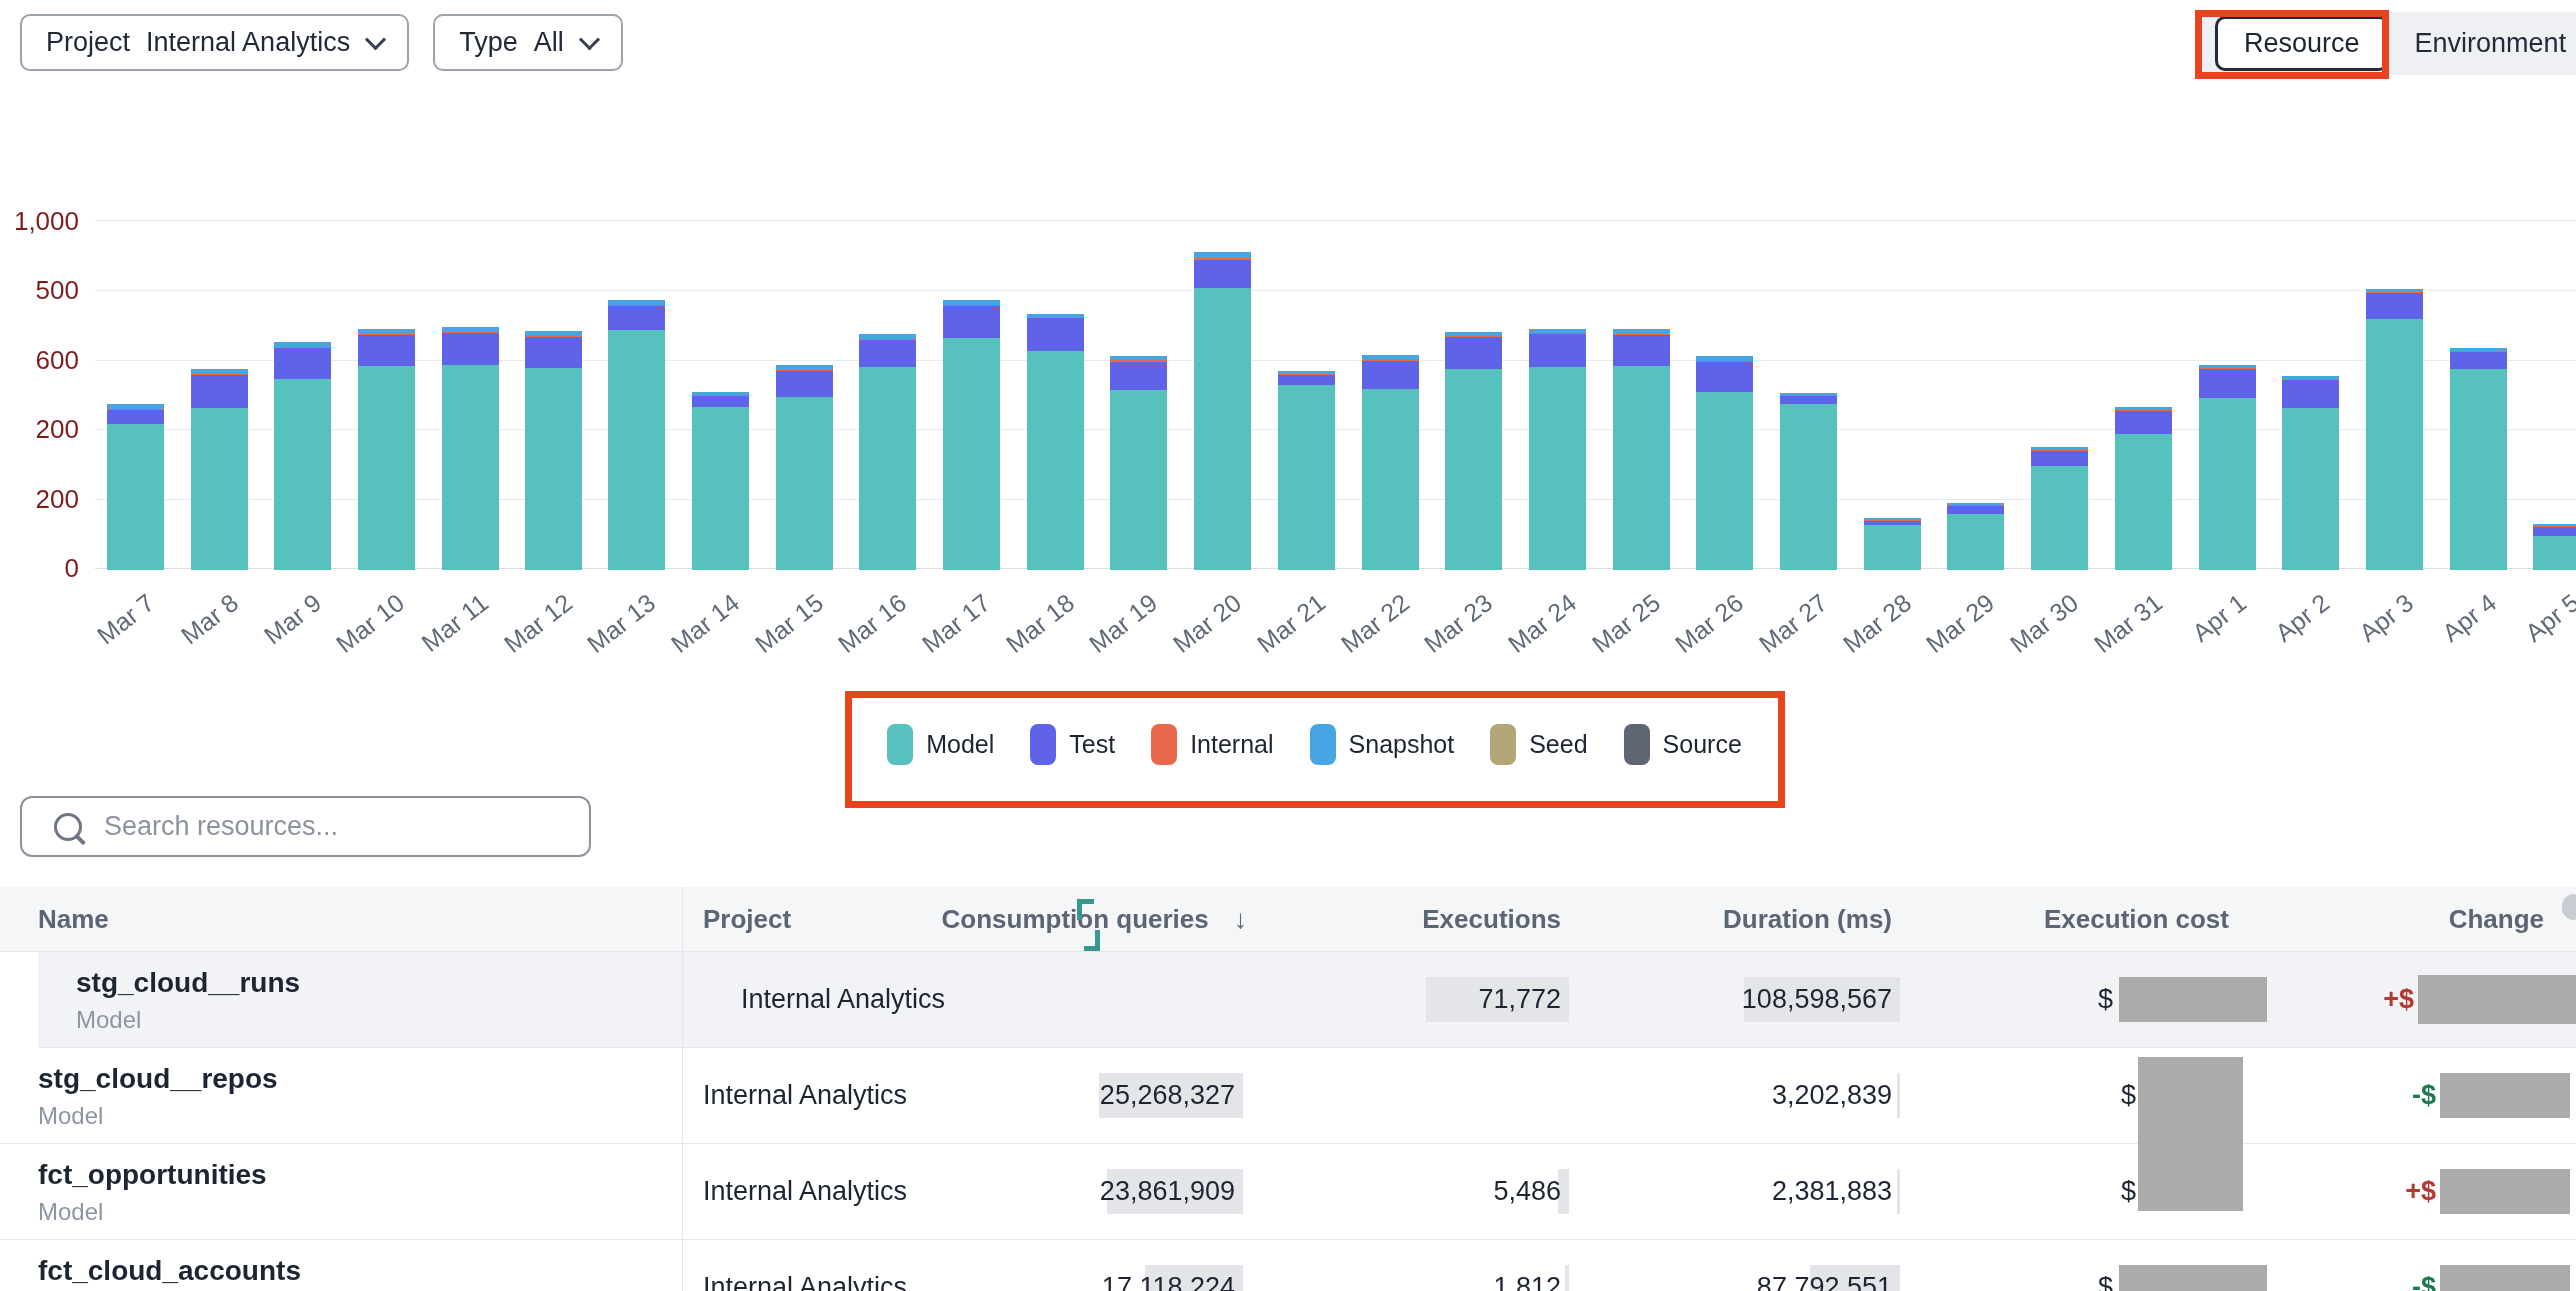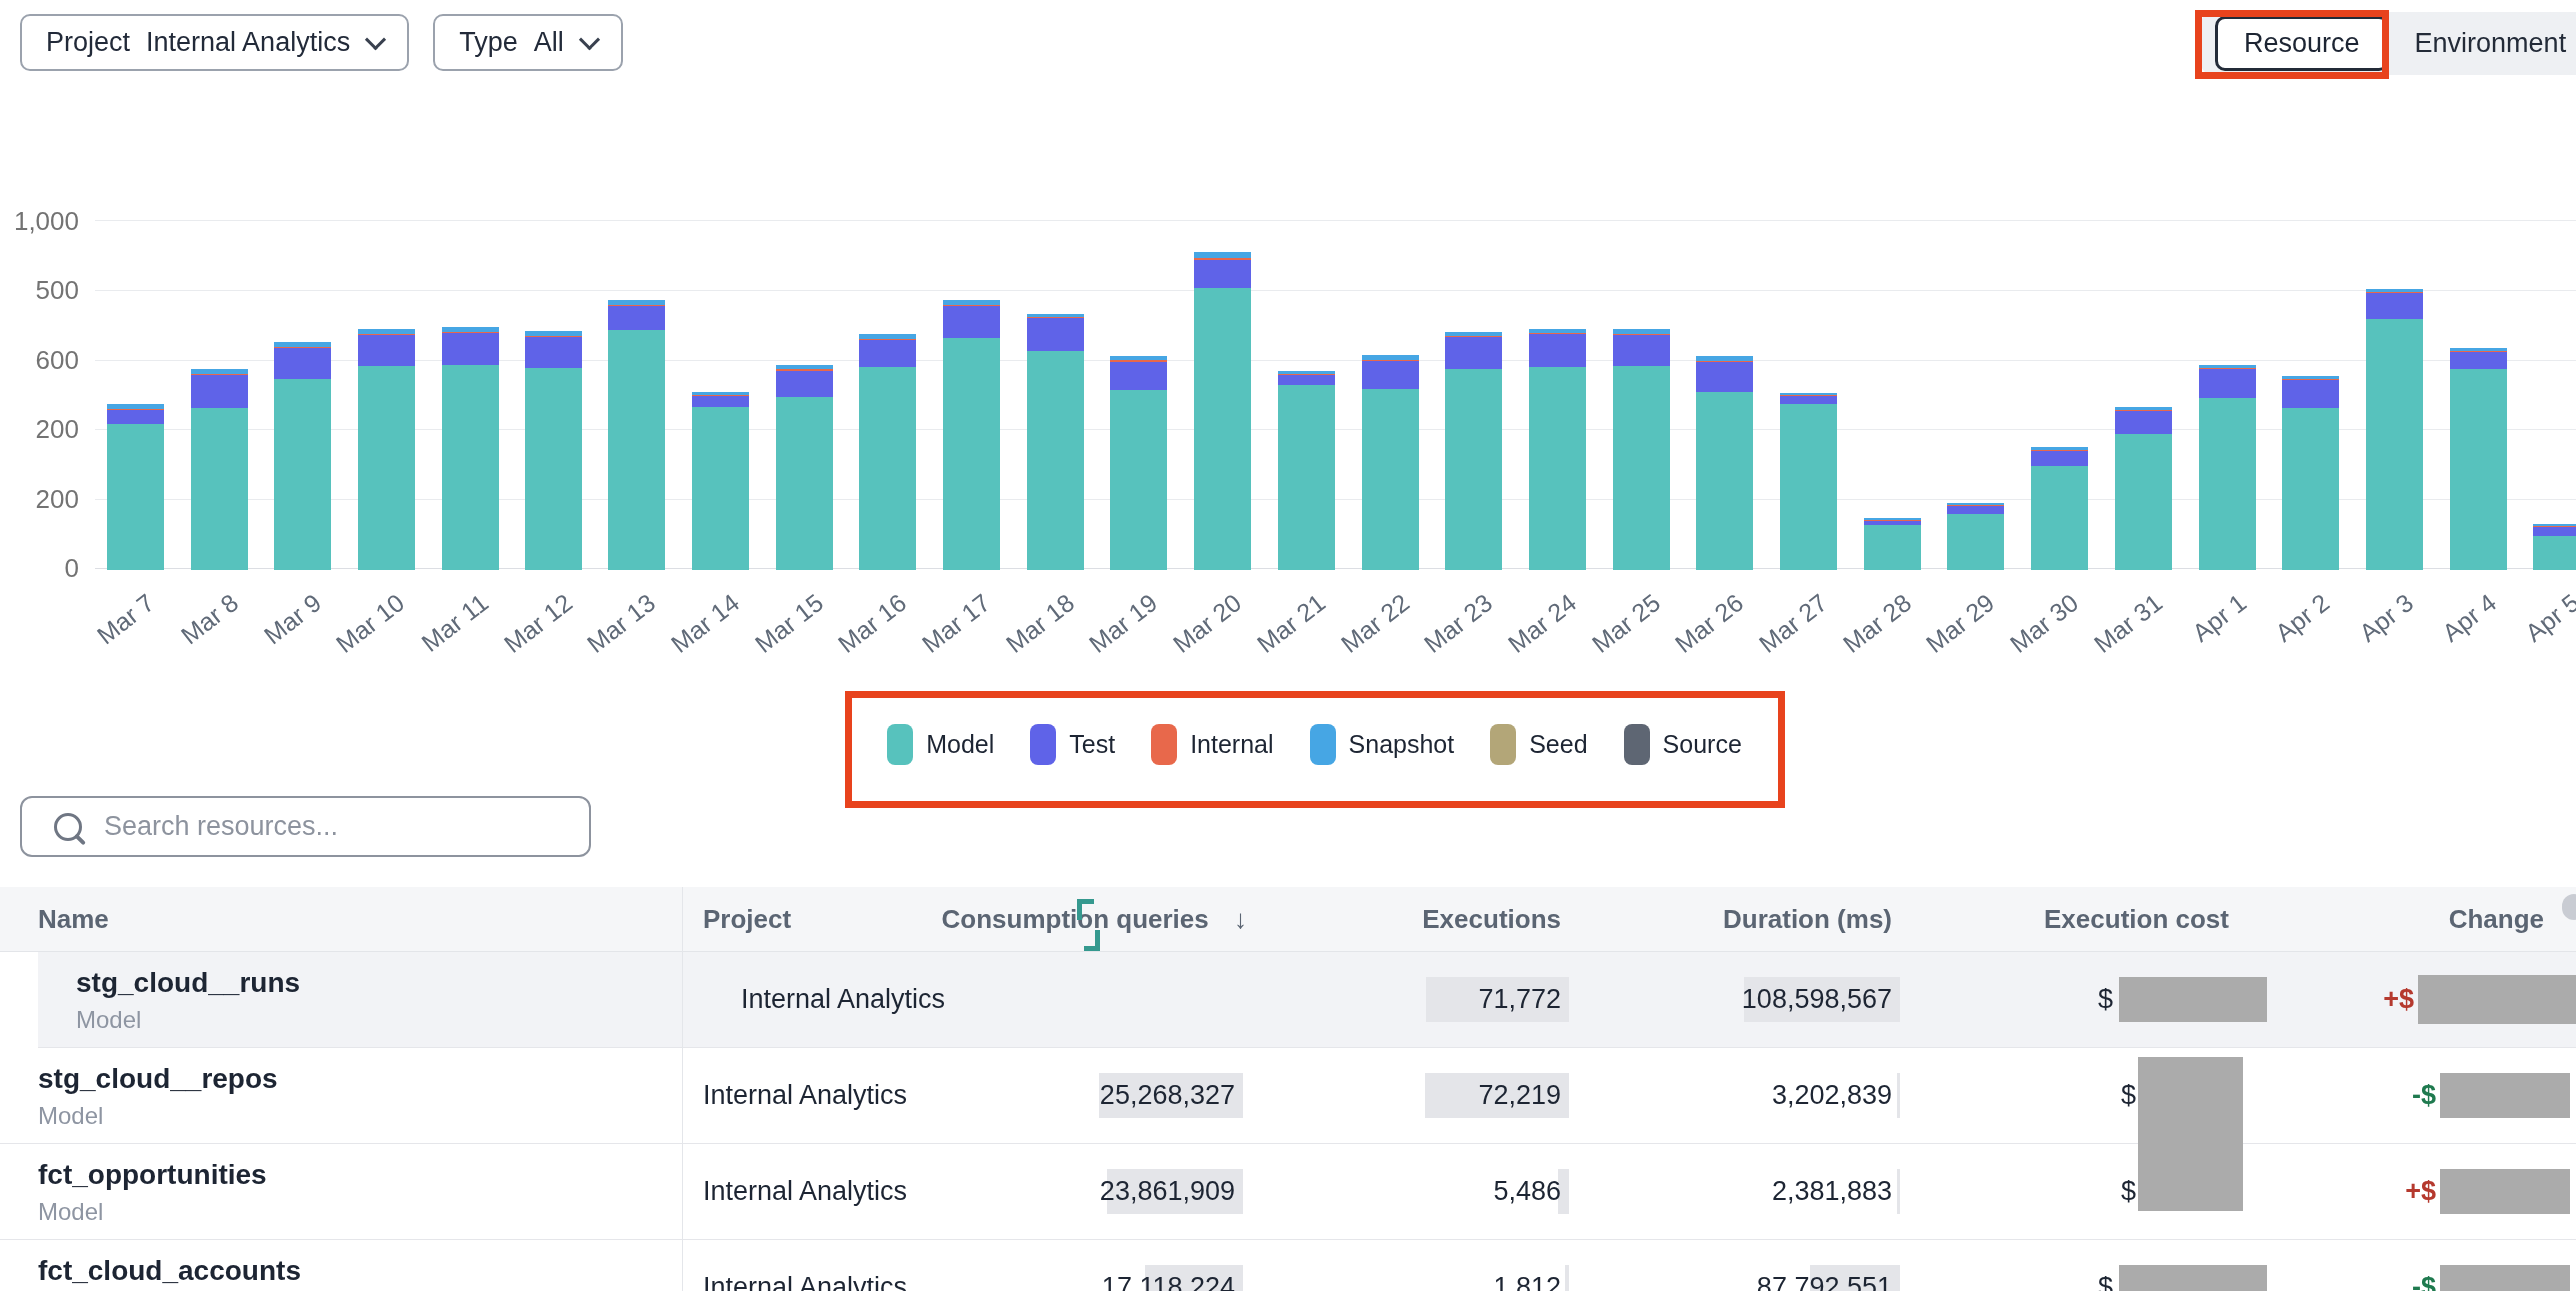--- a/index.html
+++ b/index.html
@@ -24,21 +24,21 @@
 
   
   .annotation{position:absolute;border:7px solid #e8431d;box-sizing:border-box;pointer-events:none;z-index:50;}
   #ann-resource{left:2195px;top:10px;width:194px;height:69px;}
   #ann-legend{left:845px;top:691px;width:940px;height:117px;}
 
   
   #chart{position:absolute;left:0;top:178px;width:2576px;height:514px;}
   .gridline{position:absolute;left:95px;right:0;height:1px;background:#e9ebee;}
   .gridline.zero{background:#dcdee3;}
-  .ytick{position:absolute;left:8px;width:71px;text-align:right;font-size:26px;color:#737373;line-height:30px;}
+  .ytick{position:absolute;left:8px;width:71px;text-align:right;font-size:26px;color:#7f1d1d;line-height:30px;}
   .bar{position:absolute;width:57px;display:flex;flex-direction:column;}
   .seg{width:100%;}
   .xtick{position:absolute;width:109px;text-align:right;font-size:25px;color:#606a78;
          transform:rotate(-38deg);transform-origin:100% 0%;white-space:nowrap;}
 
   
   #legend{position:absolute;left:860px;top:724px;width:909px;display:flex;justify-content:center;
           align-items:center;gap:36px;}
   .legend-item{display:flex;align-items:center;gap:13px;}
   .swatch{width:26px;height:41px;border-radius:8px;}
@@ -409,24 +409,20 @@
         <div class="row">
           <div class="cell-name">
             <div class="rname">stg_cloud__repos</div>
             <div class="rtype">Model</div>
           </div>
           <div class="cell-project">Internal Analytics</div>
           <div class="numcell" style="right: 1341px; width: 334px;">
             <div class="vbar" style="width: 144px;"></div>
             <span class="numval">25,268,327</span>
           </div>
-          <div class="numcell" style="right: 1015px; width: 184px;">
-            <div class="vbar" style="width: 144px;"></div>
-            <span class="numval">72,219</span>
-          </div>
           <div class="numcell" style="right: 684px; width: 196px;">
             <div class="vbar" style="width: 3px;"></div>
             <span class="numval">3,202,839</span>
           </div>
           <div class="costcell" style="right: 440px; width: 296px;">
             <span class="dollar">$</span>
           </div>
           <div class="changecell" style="width: 237px;">
             <span class="chg-prefix" style="color: rgb(31, 122, 79);">-$</span>
             <span class="redact" style="width: 130px; height: 45px; margin-right: 6px;"></span>

